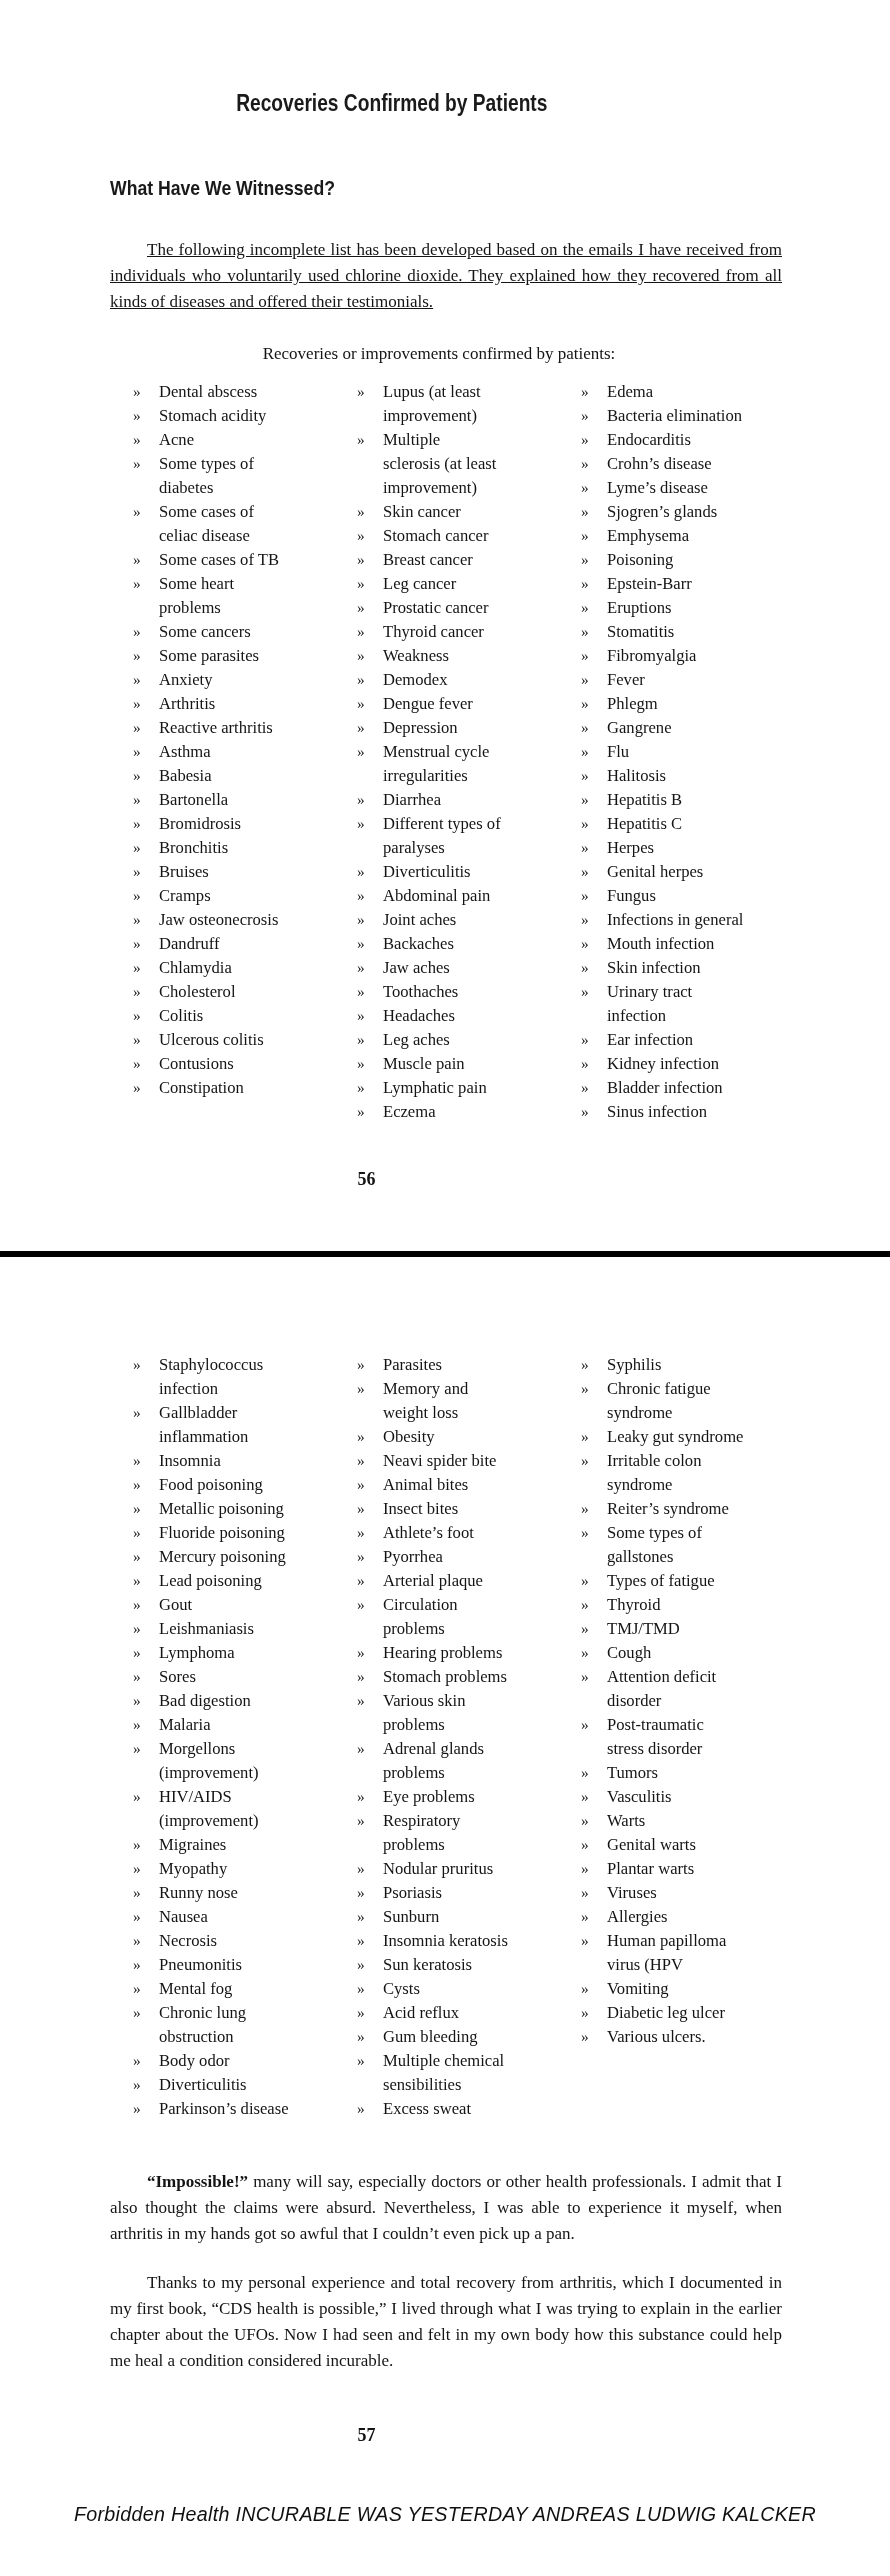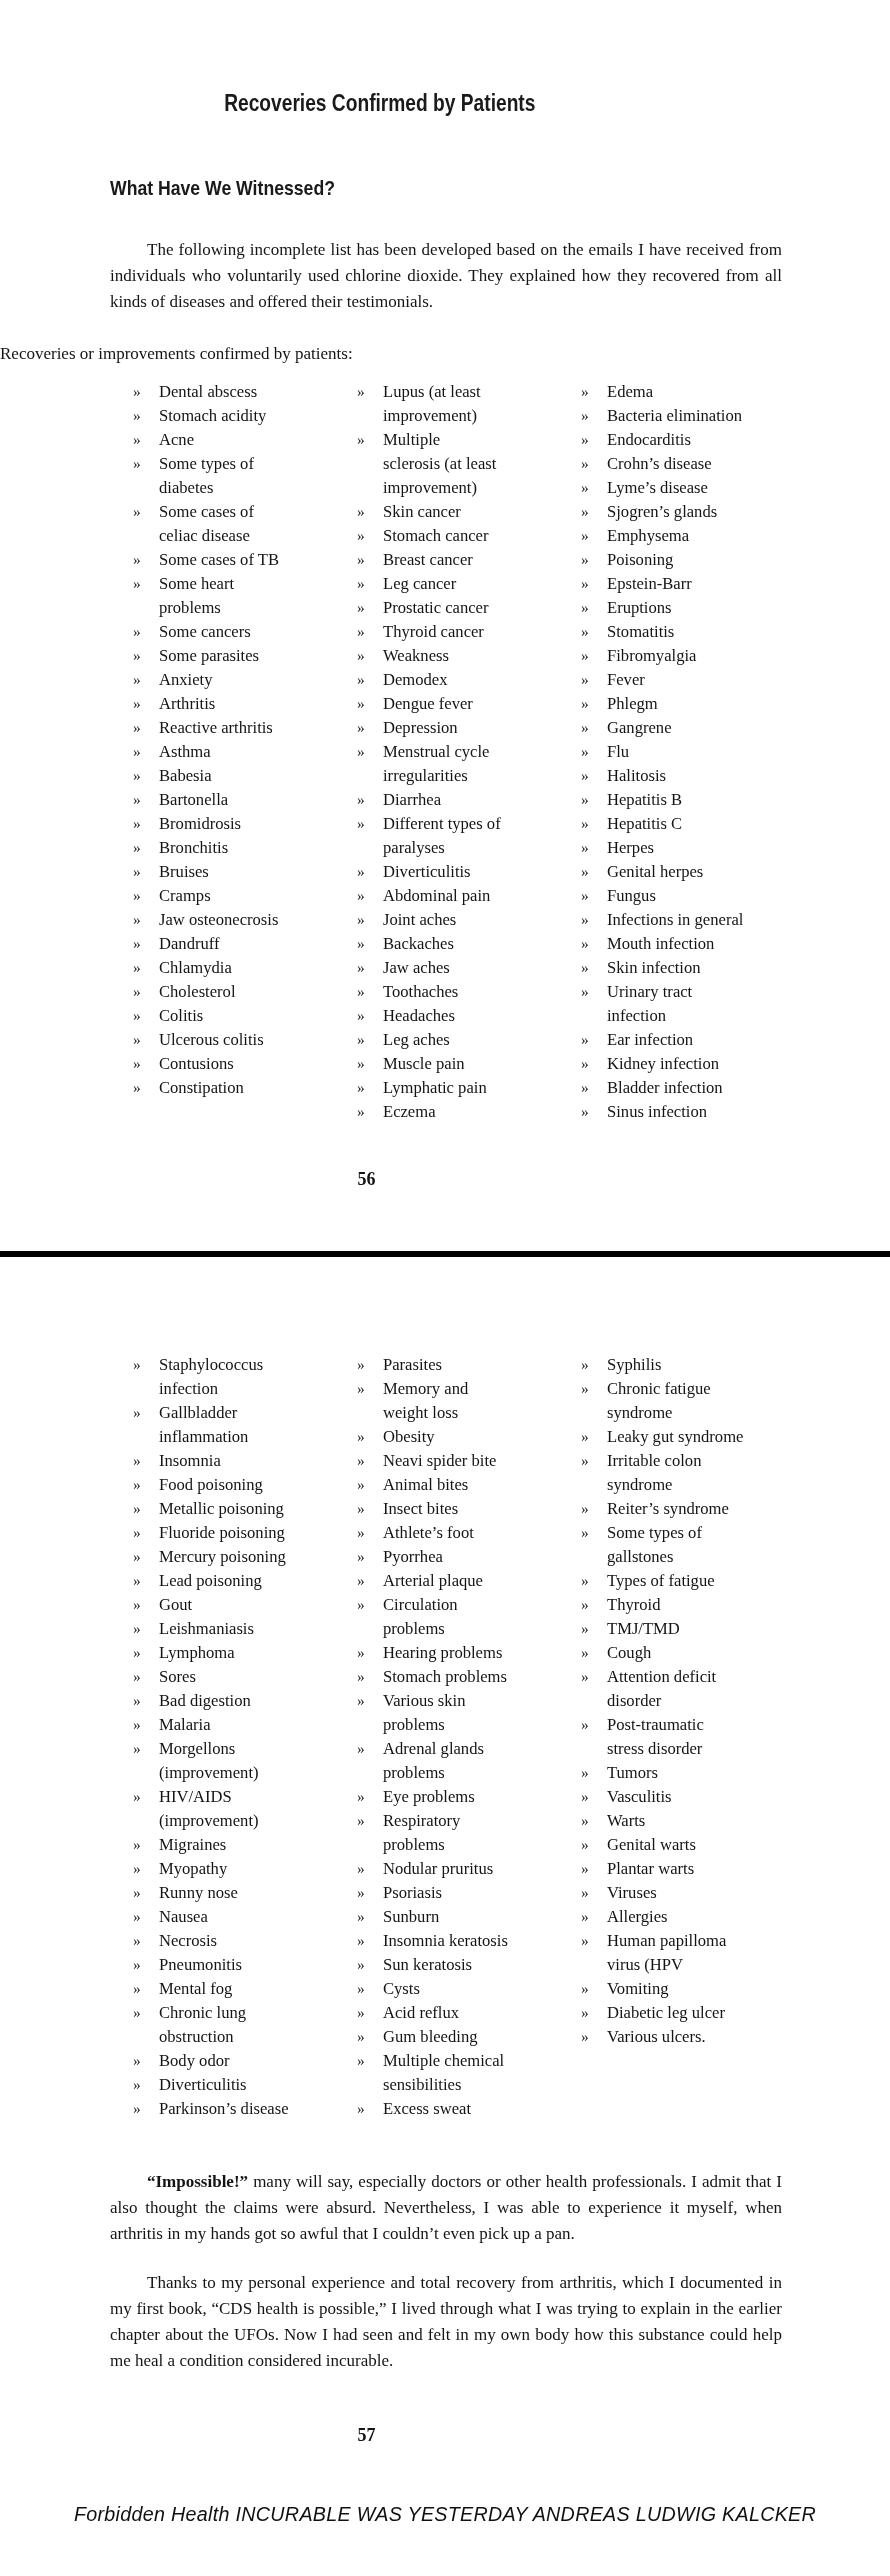--- a/index.html
+++ b/index.html
@@ -8,28 +8,28 @@
     color:#141414;font-family:"Liberation Serif","DejaVu Serif",serif;
     overflow:hidden;
   }
   .abs{position:absolute;}
 
   
   .display{
     font-family:"Liberation Sans","DejaVu Sans",sans-serif;
     font-weight:bold;color:#1a1a1a;white-space:nowrap;
   }
-  .h1{top:90px;left:0;width:760px;text-align:center;font-size:23.4px;line-height:27px;}
+  .h1{top:90px;left:0;width:760px;text-align:center;font-size:23.4px;line-height:27px;padding-left:12px;}
   .h1 .condense{display:inline-block;transform:scaleX(.82);}
   .h2{top:176px;left:110px;font-size:21px;line-height:24.6px;}
   .h2 .condense{display:inline-block;transform:scaleX(.84);transform-origin:left center;}
 
   .bodytext{font-size:17px;line-height:26px;text-align:justify;}
-  .intro{top:220px;left:110px;width:672px;text-indent:37px;}
-  .caption{top:324px;left:0;width:878px;text-align:left;font-size:17px;line-height:26px;}
+  .intro{top:220px;left:110px;width:672px;text-indent:37px;text-decoration:underline;}
+  .caption{top:324px;left:0;width:878px;text-align:center;font-size:17px;line-height:26px;}
 
   .listblock{width:890px;}
   .col{position:absolute;width:212px;font-size:16.6px;line-height:24px;}
   .col-1{left:133px;}
   .col-2{left:357px;}
   .col-3{left:581px;}
   .list56{top:380px;}
   .list57{top:1353px;}
   .li{display:flex;align-items:flex-start;}
   .bullet{flex:0 0 26px;width:26px;font-size:15.4px;color:#1c1c1c;}

